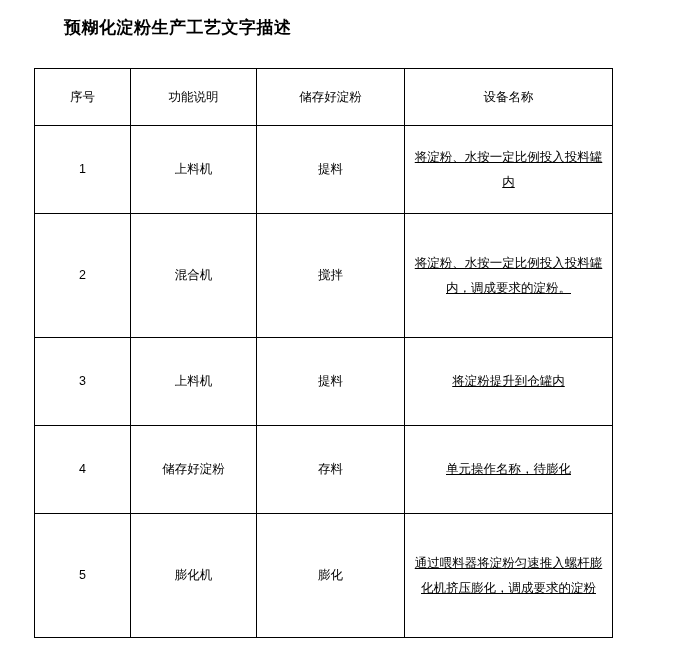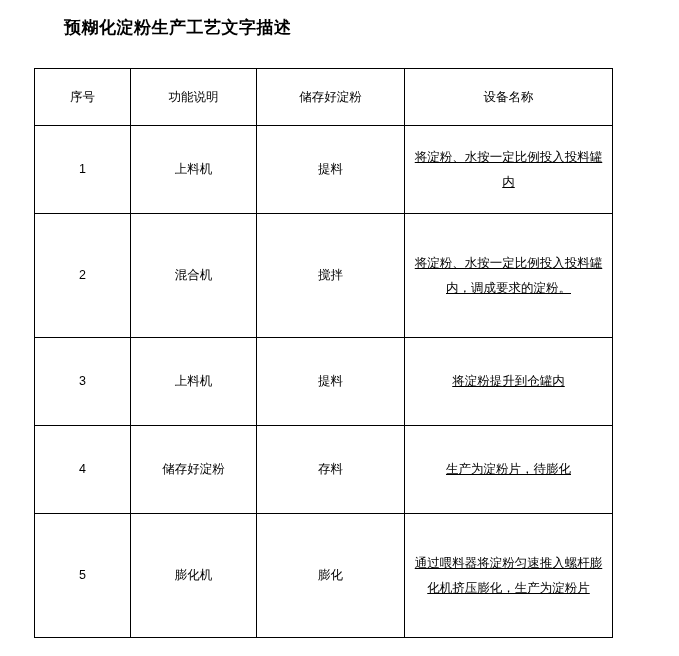--- a/index.html
+++ b/index.html
@@ -116,25 +116,25 @@
         <tr class="r3">
           <td class="num">3</td>
           <td class="equip">上料机</td>
           <td class="op">提料</td>
           <td class="desc">将淀粉提升到仓罐内</td>
         </tr>
         <tr class="r4">
           <td class="num">4</td>
           <td class="equip">储存好淀粉</td>
           <td class="op">存料</td>
-          <td class="desc">生产为淀粉片，待膨化</td>
+          <td class="desc">单元操作名称，待膨化</td>
         </tr>
         <tr class="r5">
           <td class="num">5</td>
           <td class="equip">膨化机</td>
           <td class="op">膨化</td>
-          <td class="desc">通过喂料器将淀粉匀速推入螺杆膨化机挤压膨化，生产为淀粉片</td>
+          <td class="desc">通过喂料器将淀粉匀速推入螺杆膨化机挤压膨化，调成要求的淀粉</td>
         </tr>
       </tbody>
     </table>
   </div>
 
 </div>
 
 </body></html>

